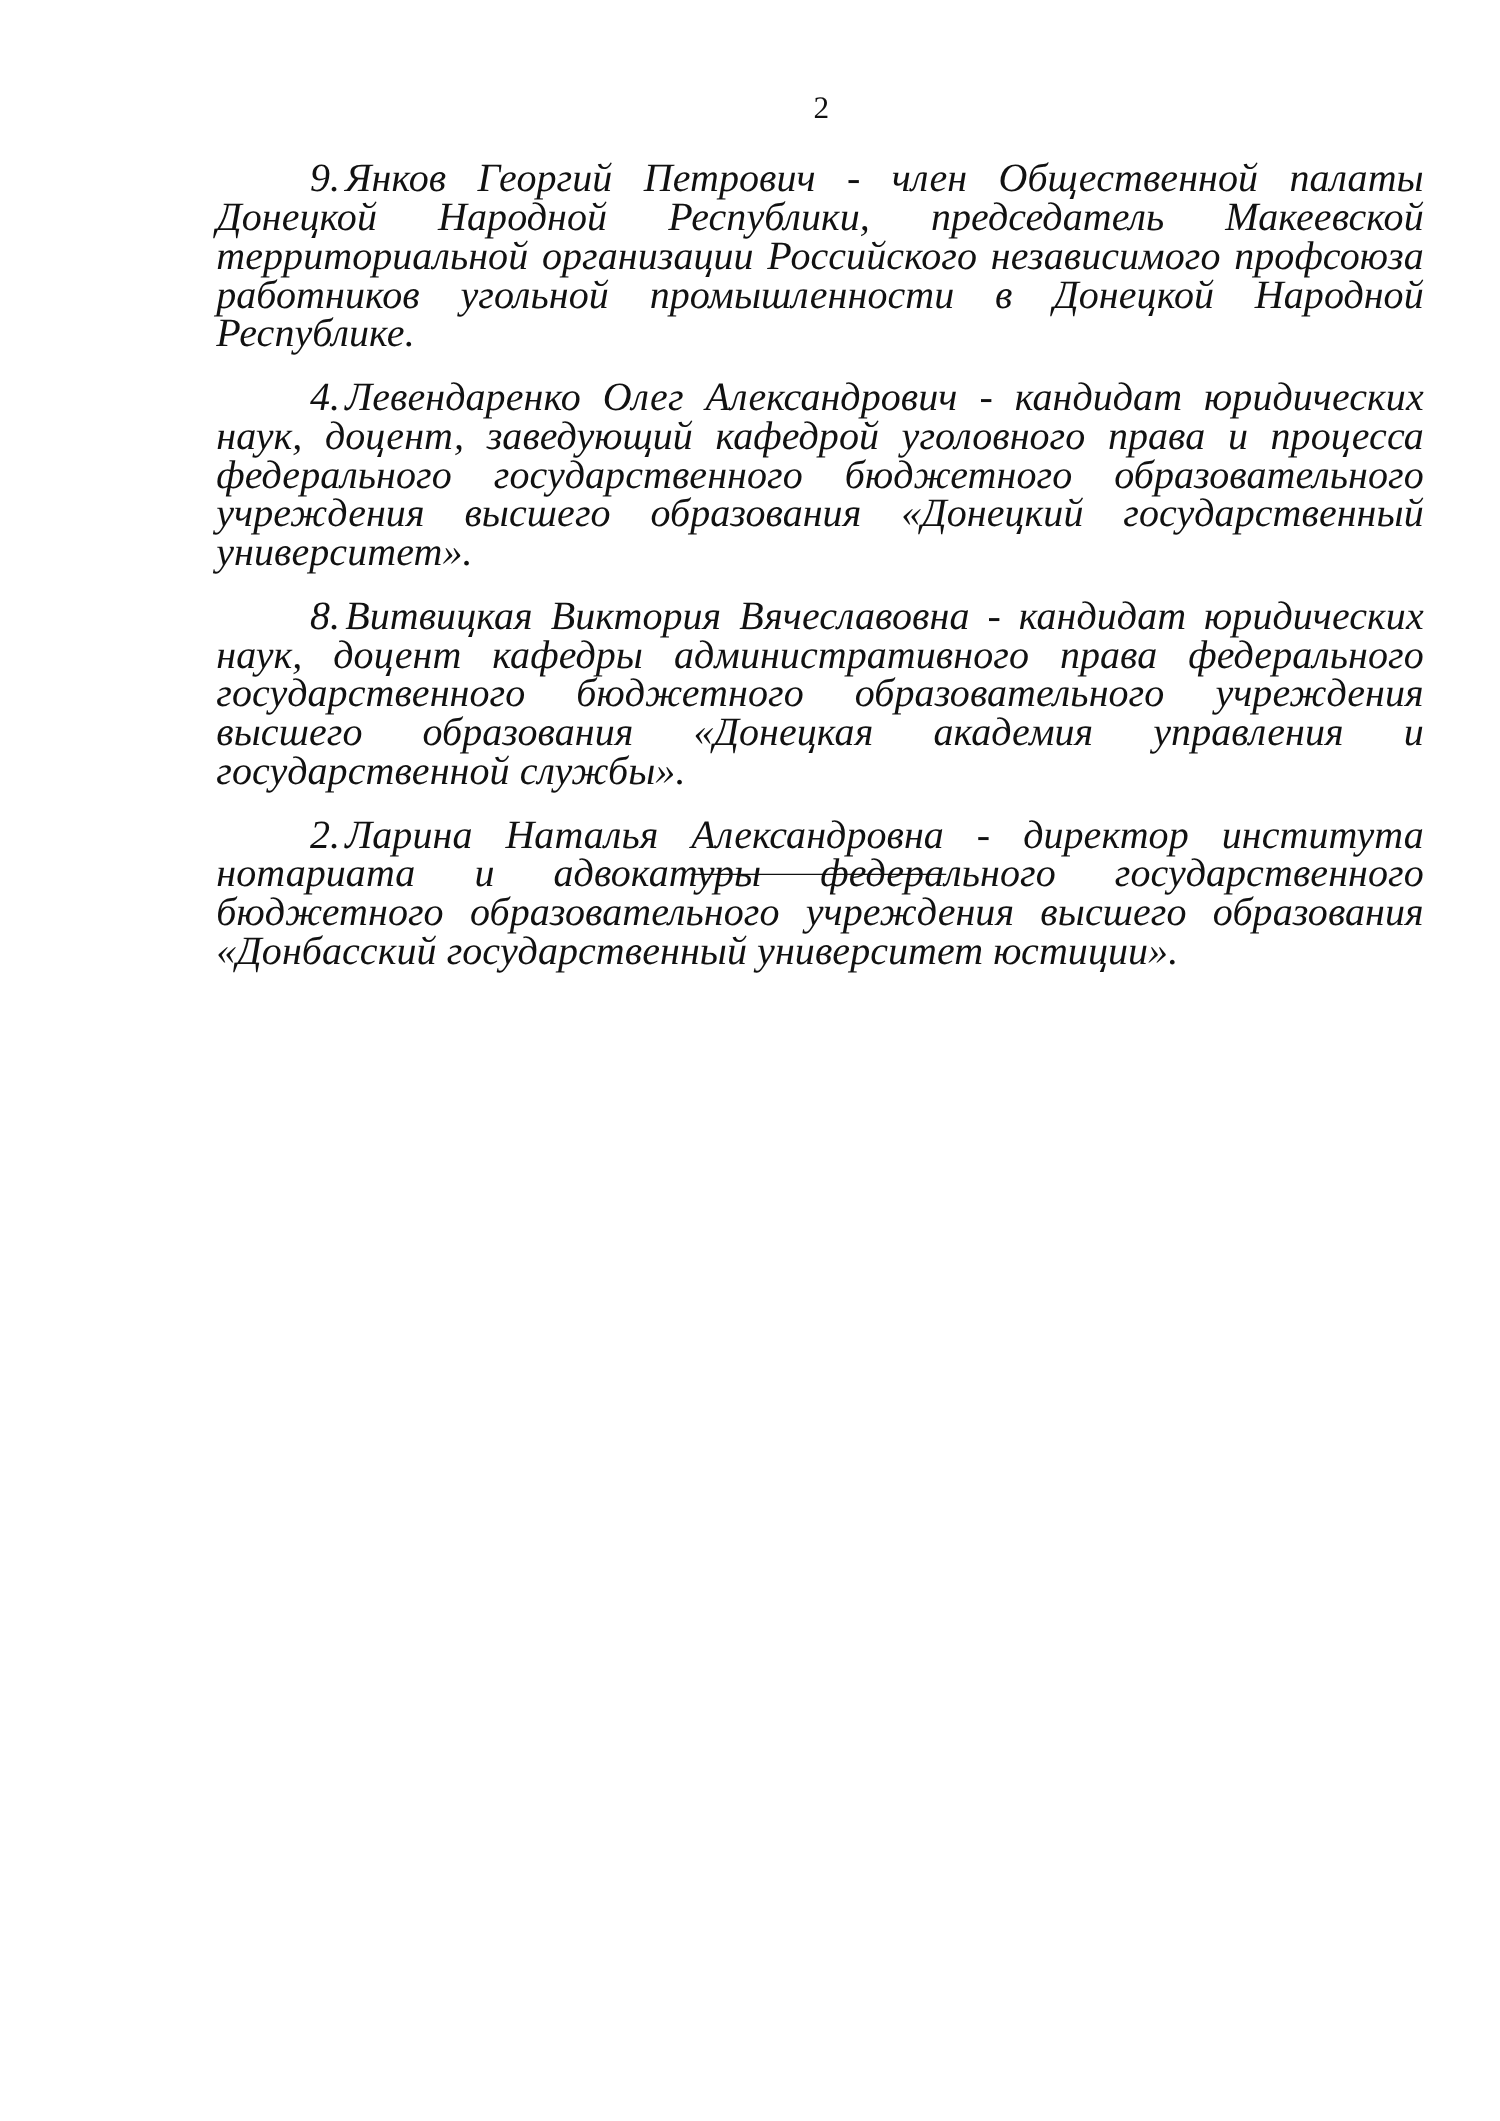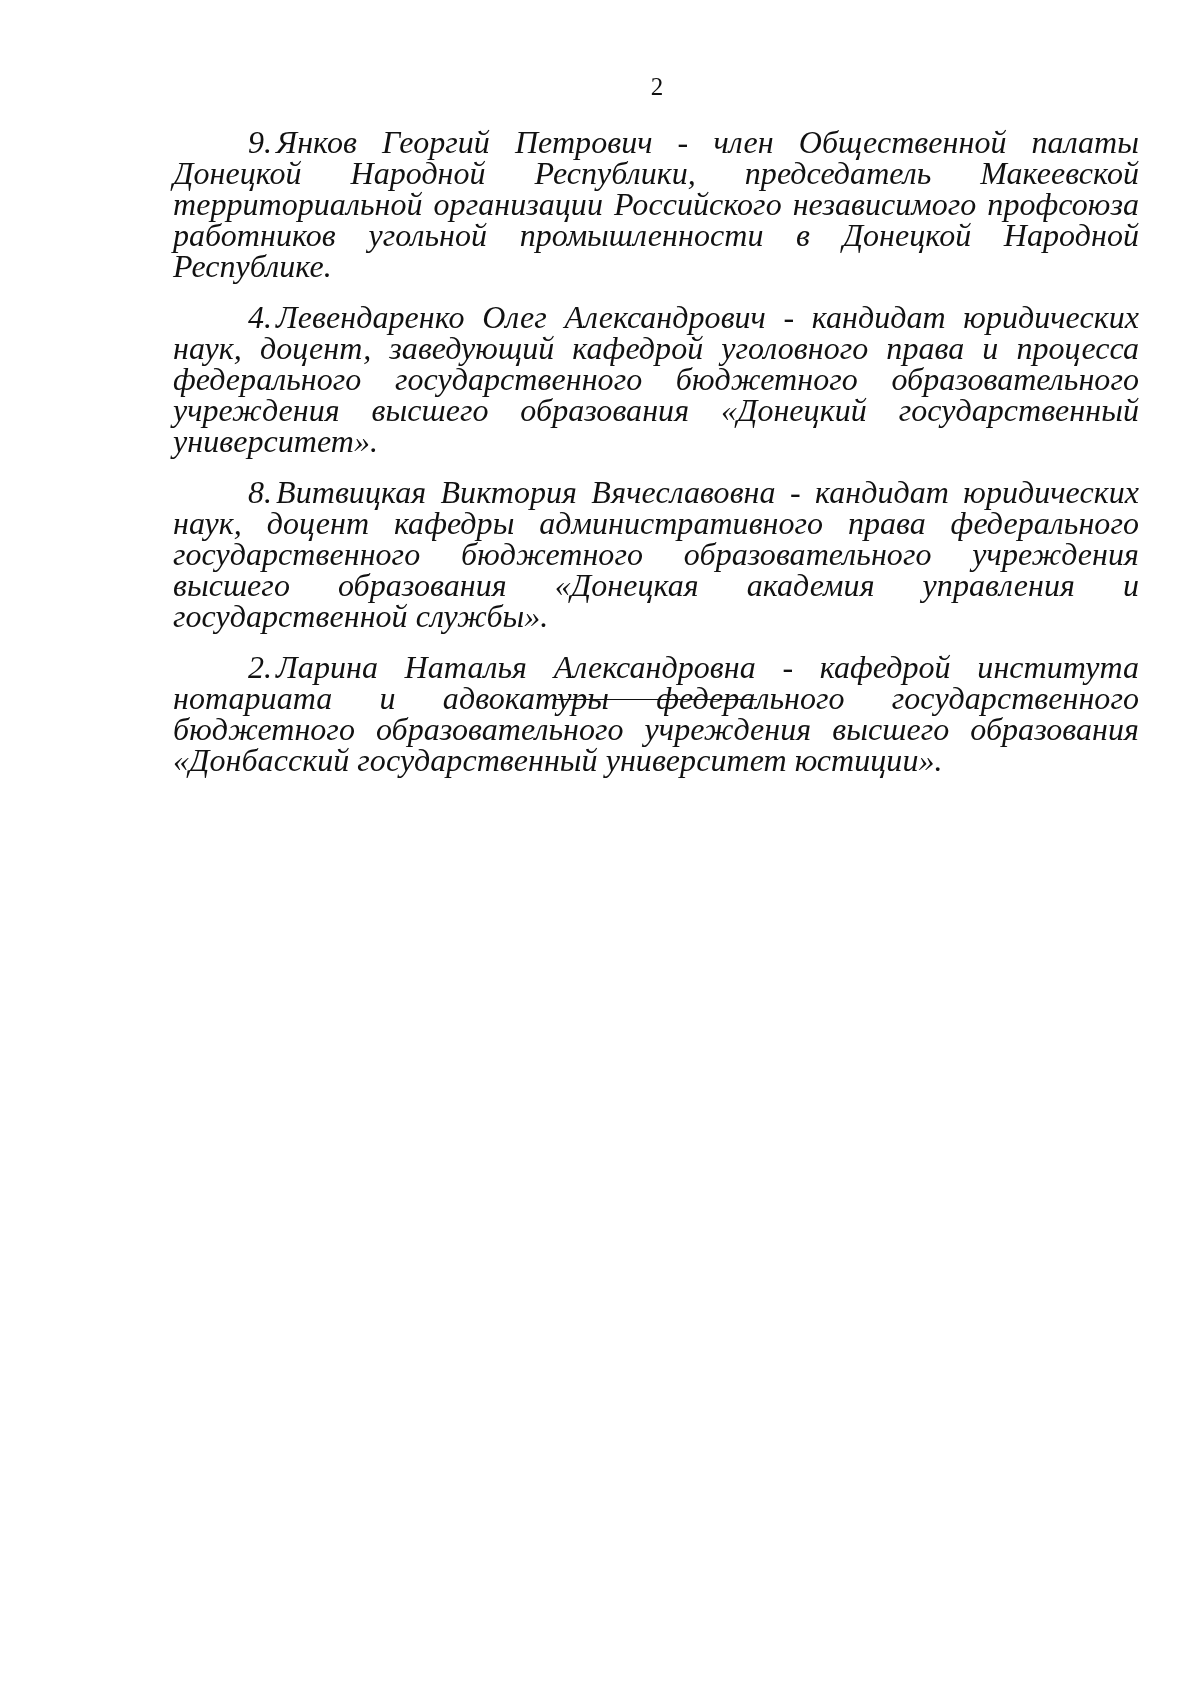--- a/index.html
+++ b/index.html
@@ -60,17 +60,17 @@
   <p class="item">
     <span class="num">9.</span><span>Янков Георгий Петрович - член Общественной палаты Донецкой Народной Республики, председатель Макеевской территориальной организации Российского независимого профсоюза работников угольной промышленности в Донецкой Народной Республике.</span>
   </p>
   <p class="item">
     <span class="num">4.</span><span>Левендаренко Олег Александрович - кандидат юридических наук, доцент, заведующий кафедрой уголовного права и процесса федерального государственного бюджетного образовательного учреждения высшего образования «Донецкий государственный университет».</span>
   </p>
   <p class="item">
     <span class="num">8.</span><span>Витвицкая Виктория Вячеславовна - кандидат юридических наук, доцент кафедры административного права федерального государственного бюджетного образовательного учреждения высшего образования «Донецкая академия управления и государственной службы».</span>
   </p>
   <p class="item">
-    <span class="num">2.</span><span>Ларина Наталья Александровна - кафедрой института нотариата и адвокатуры федерального государственного бюджетного образовательного учреждения высшего образования «Донбасский государственный университет юстиции».</span>
+    <span class="num">2.</span><span>Ларина Наталья Александровна - директор института нотариата и адвокатуры федерального государственного бюджетного образовательного учреждения высшего образования «Донбасский государственный университет юстиции».</span>
   </p>
 </div>
 
 <div class="separator"></div>
 
 </body></html>

